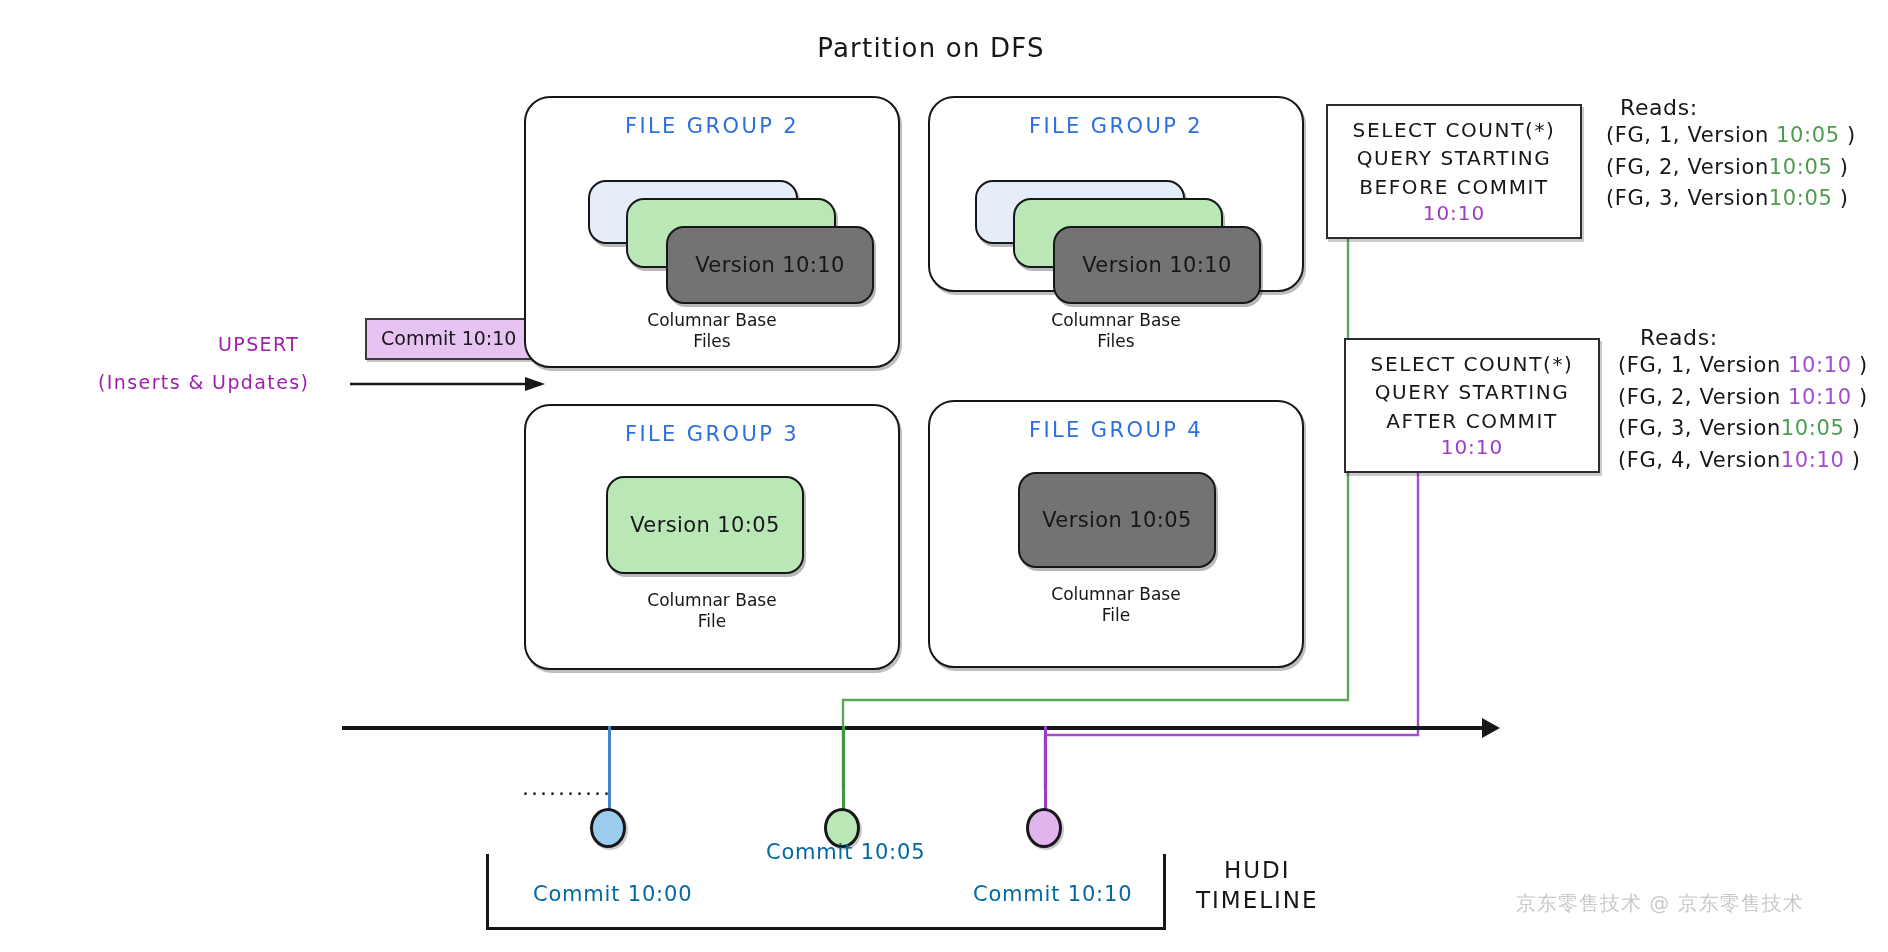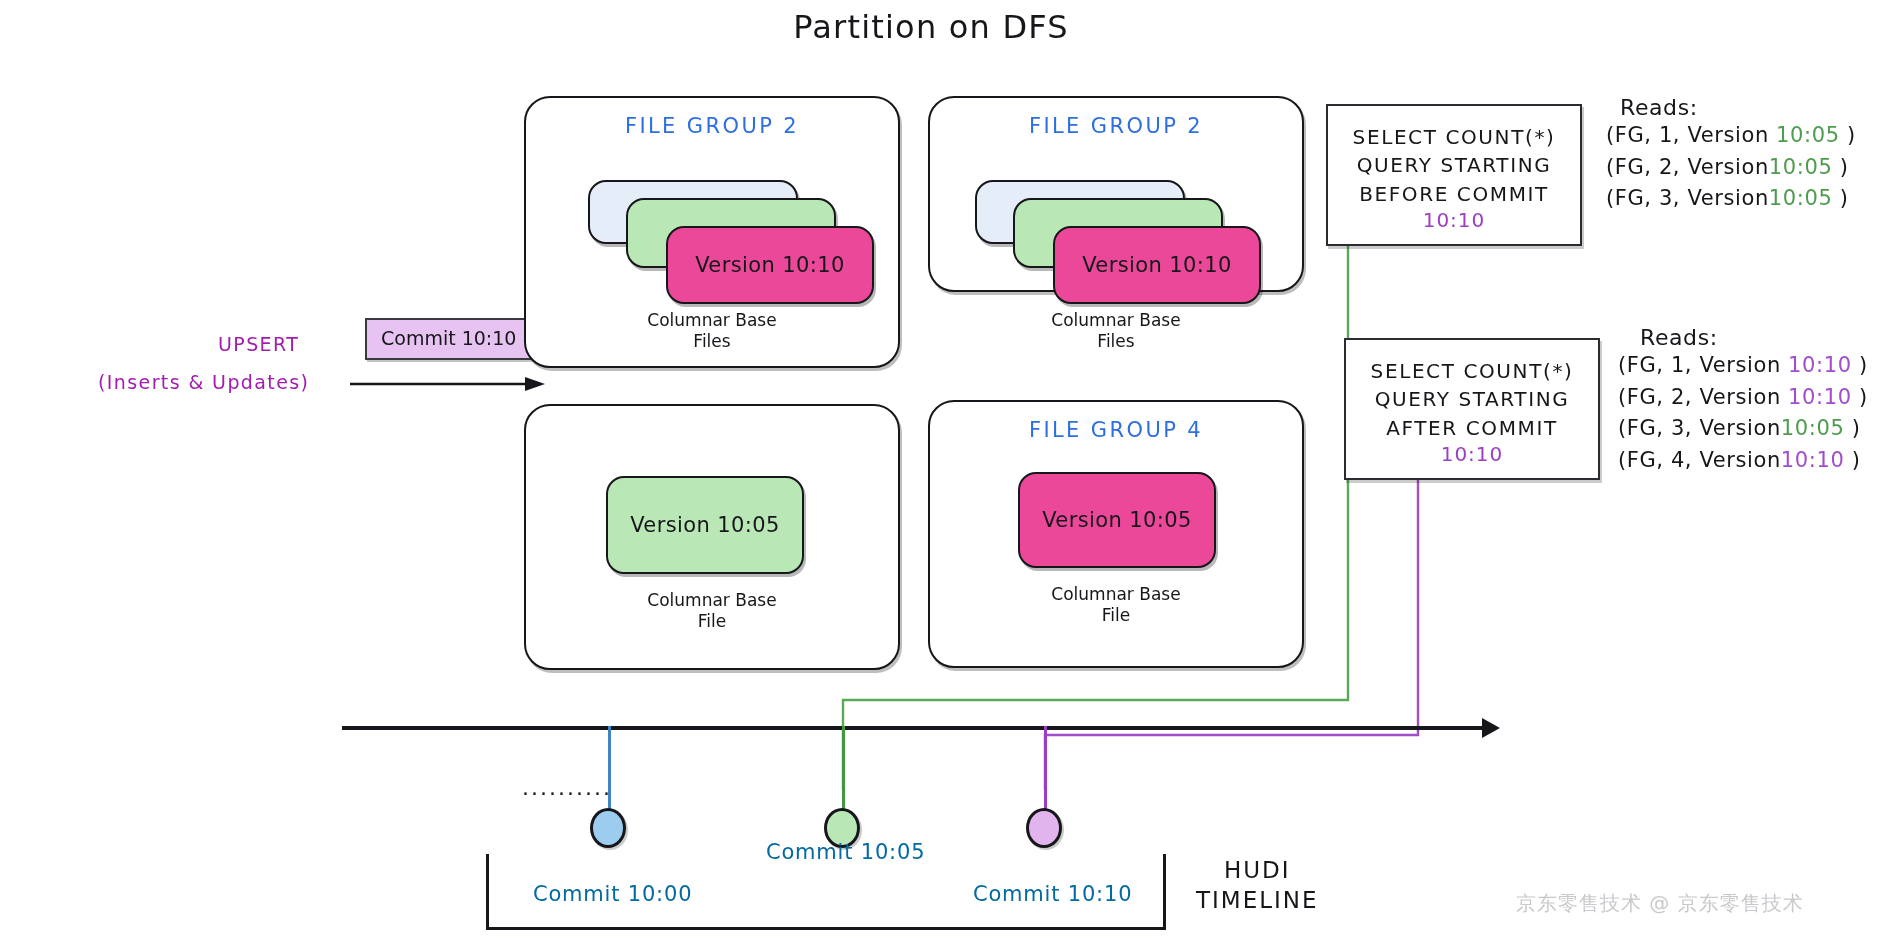--- a/index.html
+++ b/index.html
@@ -10,23 +10,23 @@
     font-family:"DejaVu Sans", sans-serif;
     position:relative;
     overflow:hidden;
   }
   #stage { position:absolute; inset:0; }
 
   .abs { position:absolute; }
 
   
   #title {
-    left:0; top:8px; width:1872px;
-    text-align:center;
-    font-size:32px;
+    left:0; top:33px; width:1872px;
+    text-align:center;
+    font-size:26px;
     color:#17171b;
     letter-spacing:1.2px;
   }
   
   #title-inner { display:inline-block; transform:translateX(-5px); }
 
   
   .fg-card {
     background:#ffffff;
     border:2.6px solid #17171b;
@@ -54,40 +54,40 @@
     border:2.6px solid #17171b;
     border-radius:18px;
     box-shadow:2px 3px 0 rgba(20,20,20,.30);
     display:flex; align-items:center; justify-content:center;
     font-size:21px;
     color:#17171b;
     letter-spacing:.4px;
   }
   .chip.blue  { background:#e5eef8; }
   .chip.green { background:#b9e8b6; }
-  .chip.purple{ background:#ec4899; }
+  .chip.purple{ background:#737373; }
 
   
   #upsert-label, #upsert-sub {
     color:#a21caf; font-size:19px; letter-spacing:1.4px; white-space:nowrap;
   }
   #commit-box {
     background:#e7c3f2;
     border:2.4px solid #3a3a40;
     padding:7px 14px 9px 14px;
     font-size:19px;
     color:#17171b;
     box-shadow:2px 2px 0 rgba(20,20,20,.25);
   }
 
   
   .query-box {
     background:#ffffff;
     border:2.6px solid #2b2b31;
-    padding:17px 16px 12px 16px;
+    padding:10px 16px 12px 16px;
     text-align:center;
     box-shadow:2px 3px 0 rgba(20,20,20,.22);
   }
   .query-box .q-line {
     font-size:20px;
     color:#17171b;
     letter-spacing:1.6px;
     line-height:1.42;
     white-space:nowrap;
   }
@@ -180,20 +180,21 @@
     <div class="chip green" style="left:83px; top:100px; width:210px; height:70px;"></div>
     <div class="chip purple" style="left:123px; top:128px; width:208px; height:78px;">Version 10:10</div>
 
     <div class="base-caption" style="top:212px;">
       <span>Columnar Base</span><br>
       <span>Files</span>
     </div>
   </div>
 
   <div class="abs fg-card" style="left:524px; top:404px; width:376px; height:266px;">
+    <div class="fg-title">FILE GROUP 3</div>
 
     <div class="chip green" style="left:80px; top:70px; width:198px; height:98px;">Version 10:05</div>
 
     <div class="base-caption" style="top:184px;">
       <span>Columnar Base</span><br>
       <span>File</span>
     </div>
   </div>
 
   <div class="abs fg-card" style="left:928px; top:400px; width:376px; height:268px;">

